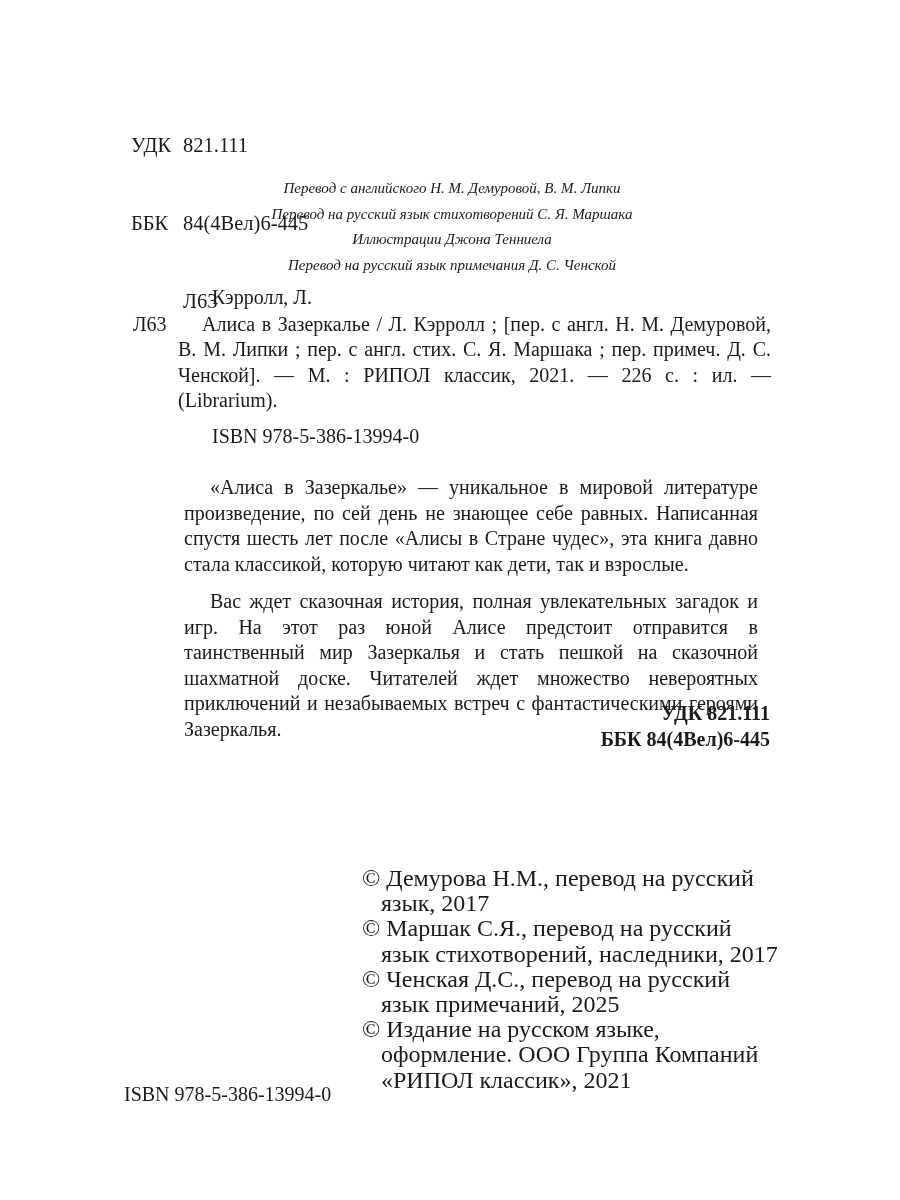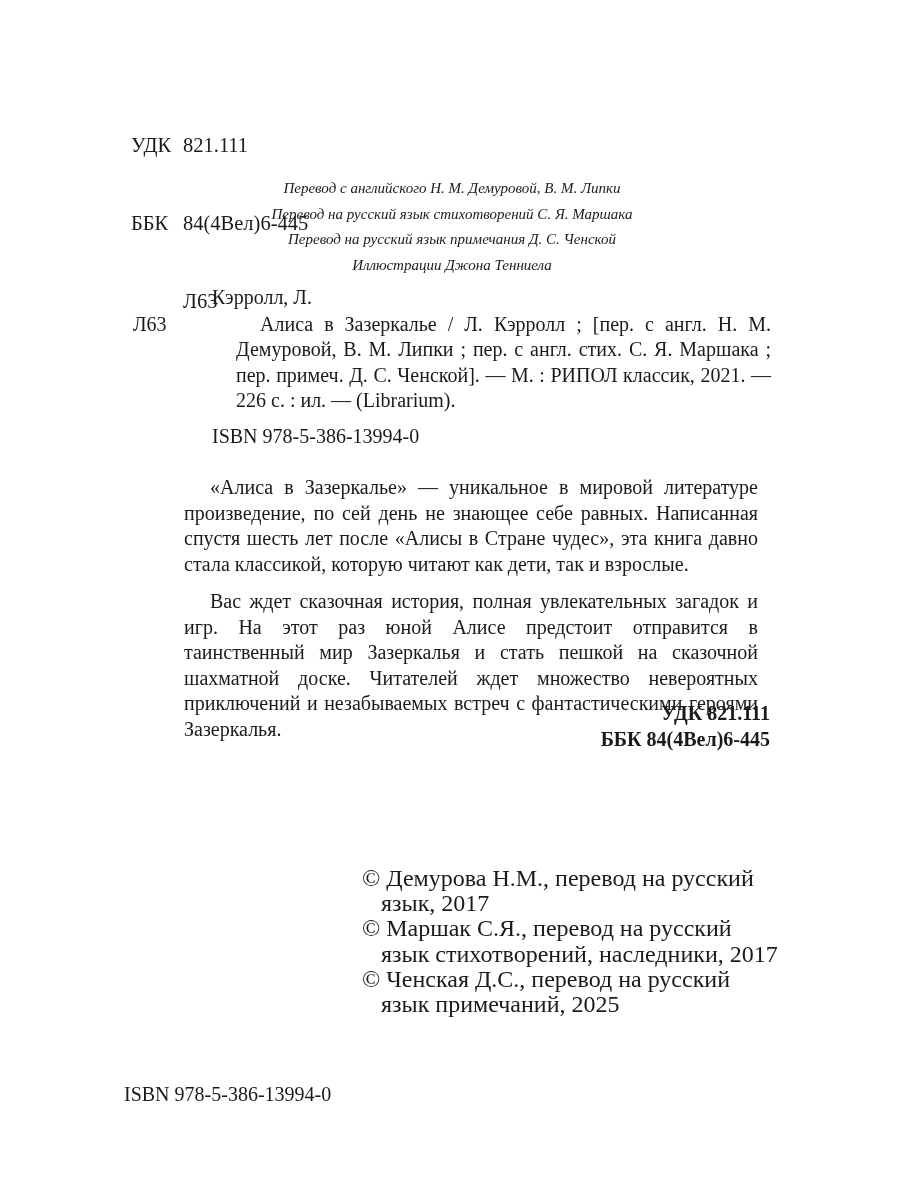--- a/index.html
+++ b/index.html
@@ -77,21 +77,21 @@
     position: relative;
     margin-top: 1px;
   }
   .biblio .shelf {
     position: absolute;
     left: 2px;
     top: 0;
     width: 70px;
   }
   .biblio .desc {
-    margin-left: 105px;
+    margin-left: 47px;
     text-align: justify;
     text-indent: 24px;
     hyphens: manual;
   }
 
   
   .isbn-mid {
     position: absolute;
     left: 212px;
     top: 423px;
@@ -158,22 +158,22 @@
 
   <div class="codes">
     <span class="row"><span class="lbl">УДК</span><span>821.111</span></span>
     <span class="row"><span class="lbl">ББК</span><span>84(4Вел)6-445</span></span>
     <span class="row"><span class="indent"></span><span>Л63</span></span>
   </div>
 
   <div class="credits">
     <div>Перевод с английского Н. М. Демуровой, В. М. Липки</div>
     <div>Перевод на русский язык стихотворений С. Я. Маршака</div>
+    <div>Иллюстрации Джона Тенниела</div>
     <div>Перевод на русский язык примечания Д. С. Ченской</div>
-    <div>Иллюстрации Джона Тенниела</div>
   </div>
 
   <div class="biblio">
     <span class="author">Кэрролл, Л.</span>
     <div class="record">
       <span class="shelf">Л63</span>
       <div class="desc">Алиса в Зазеркалье / Л. Кэрролл ; [пер. с англ. Н. М. Демуровой, В. М. Липки ; пер. с англ. стих. С. Я. Маршака ; пер. примеч. Д. С. Ченской]. — М. : РИПОЛ классик, 2021. — 226 с. : ил. — (Librarium).</div>
     </div>
   </div>
 
@@ -186,17 +186,18 @@
 
   <div class="codes-repeat">
     <div>УДК 821.111</div>
     <div>ББК 84(4Вел)6-445</div>
   </div>
 
   <div class="copyright">
     <span class="c-item">© Демурова Н.М., перевод на русский язык, 2017</span>
     <span class="c-item">© Маршак С.Я., перевод на русский язык стихотворений, наследники, 2017</span>
     <span class="c-item">© Ченская Д.С., перевод на русский язык примечаний, 2025</span>
+    <span class="c-item">© Издание на русском языке, оформление. ООО Группа Компаний «РИПОЛ классик», 2021</span>
   </div>
 
   <div class="isbn-bottom">ISBN 978-5-386-13994-0</div>
 
 </div>
 
 </body></html>

